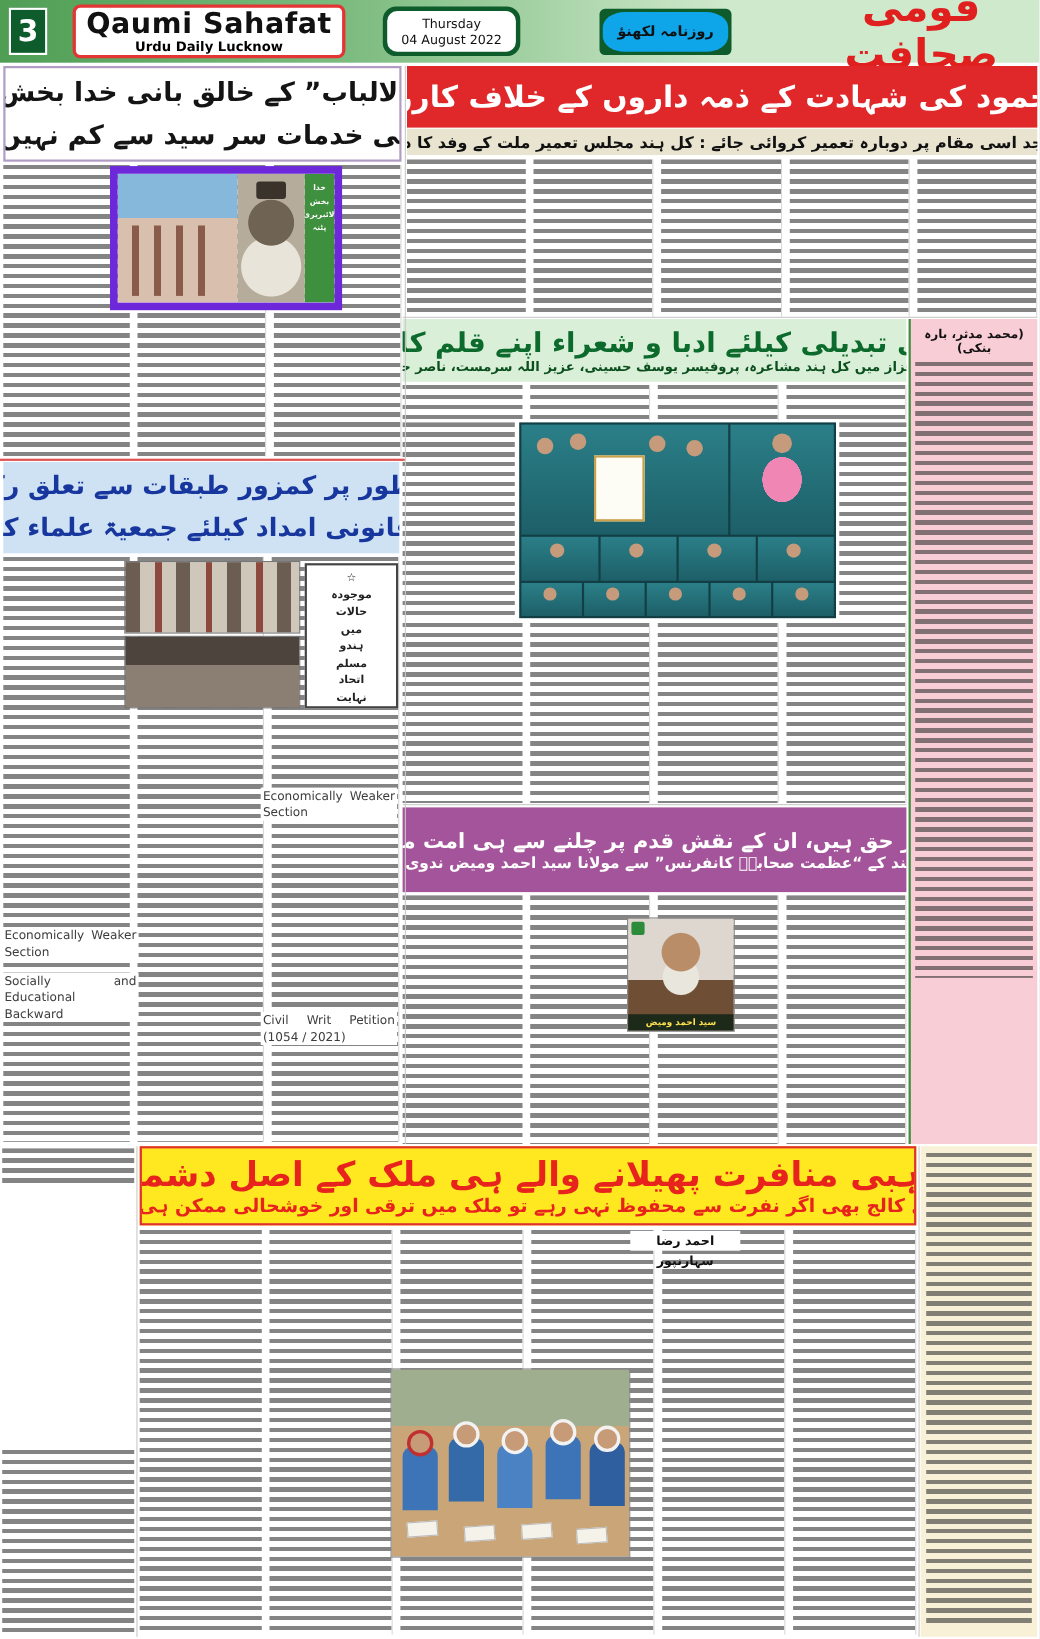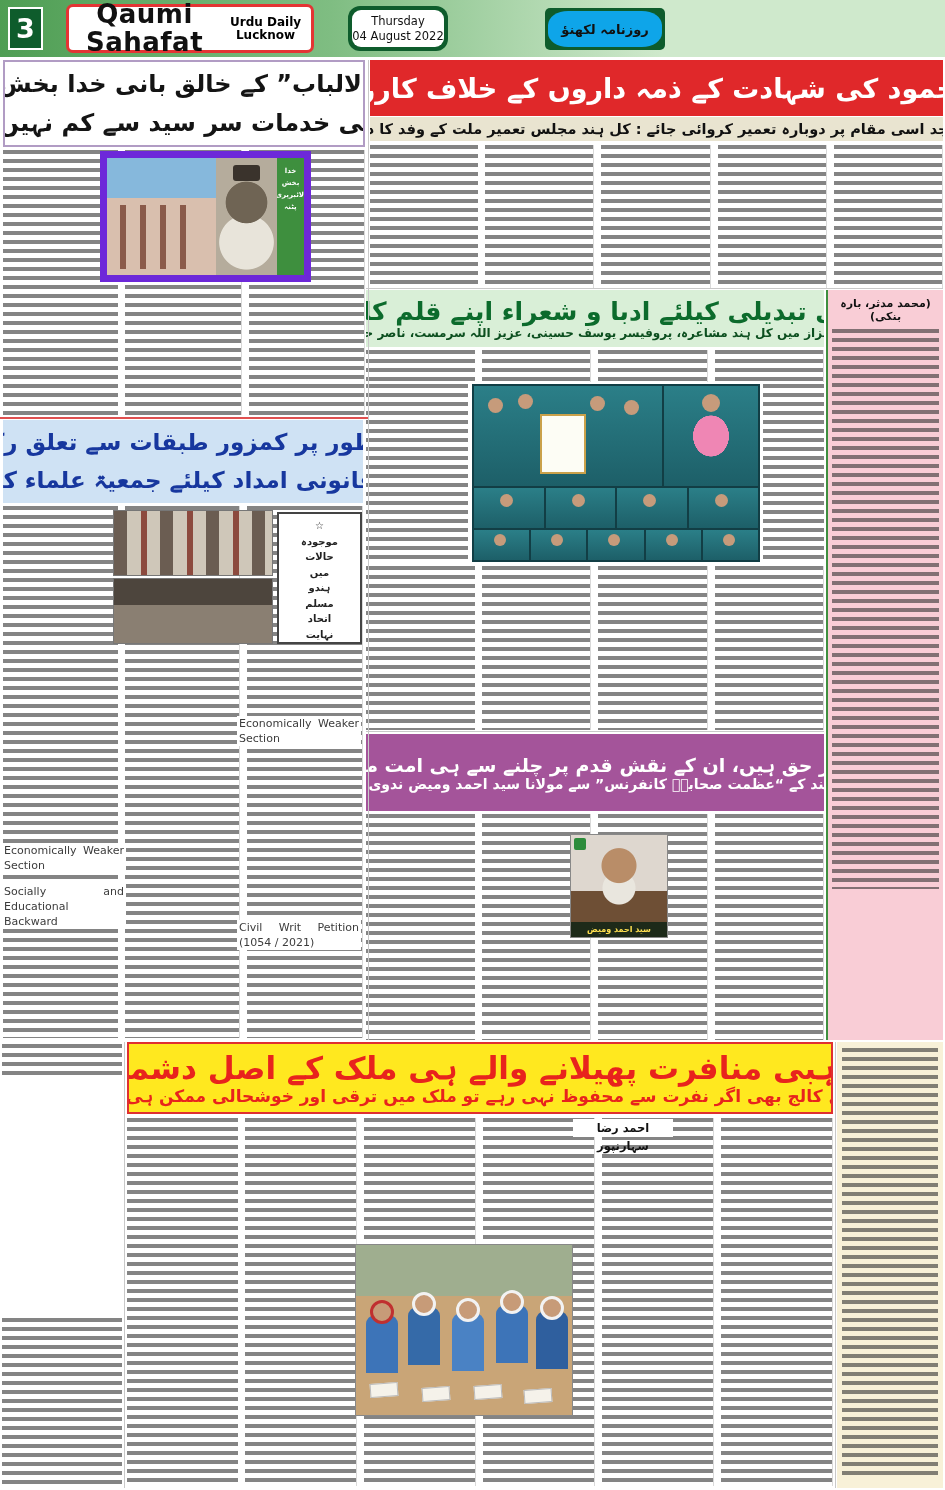--- a/index.html
+++ b/index.html
@@ -8,24 +8,24 @@
   .abs{position:absolute;box-sizing:border-box;}
   .urdu{direction:rtl;unicode-bidi:embed;}
   .ctr{display:flex;align-items:center;justify-content:center;text-align:center;}
 
   
   .hdr{left:0;top:0;width:945px;height:57px;
        background:linear-gradient(90deg,#4f9e54 0%,#7fbd82 35%,#cfe9cc 70%,#cfe9cc 100%);}
   .pageno{left:8px;top:7px;width:35px;height:43px;background:#0e5c2c;border:2px solid #ffffff;
           color:#fff;font-size:27px;font-weight:bold;}
   .masthead{left:66px;top:4px;width:248px;height:49px;background:#ffffff;border:3px solid #e43434;
-            border-radius:7px;line-height:1.05;}
+            border-radius:7px;flex-direction:column;line-height:1.05;}
   .masthead .t{font-size:26px;font-weight:bold;color:#111;letter-spacing:.5px;}
   .masthead .s{font-size:12px;font-weight:bold;color:#000000;}
-  .datebox{left:348px;top:6px;width:100px;height:45px;background:#0e5c2c;border-radius:12px;padding:4px;}
+  .datebox{left:348px;top:6px;width:125px;height:45px;background:#0e5c2c;border-radius:12px;padding:4px;}
   .datebox .in{width:100%;height:100%;background:#fff;border-radius:9px;flex-direction:column;
                font-size:11.5px;color:#111;line-height:1.25;}
   .nameplate{left:545px;top:8px;width:120px;height:42px;background:#0e5c2c;border-radius:5px;padding:3px;}
   .nameplate .in{width:100%;height:100%;background:#0ea5e9;border-radius:20px/14px;font-size:13px;
                  font-weight:bold;color:#111;}
   .urdutitle{left:735px;top:2px;width:205px;height:52px;color:#e01f1f;font-size:37px;font-weight:bold;}
 
   
   .sim{display:flex;gap:7px;}
   .sim .col{flex:1;background-image:repeating-linear-gradient(to bottom,
@@ -136,20 +136,21 @@
     <div class="in ctr">
       <div>
         <div>Thursday</div>
         <div>04 August  2022</div>
       </div>
     </div>
   </div>
   <div class="abs nameplate">
     <div class="in ctr urdu">روزنامہ لکھنؤ</div>
   </div>
+  <div class="abs urdutitle ctr urdu">قومی صحافت</div>
 
   <div class="abs lib-head ctr urdu">
     <div>“محبوب الالباب” کے خالق بانی خدا بخش لائبریری</div>
     <div>خدا بخش خان کی خدمات سر سید سے کم نہیں - امان ذخیروی</div>
   </div>
   <div class="abs sim" style="left:3px;top:150px;width:362px;height:265px;">
     <div class="col"></div>
       <div class="col"></div>
       <div class="col"></div>
   </div>

